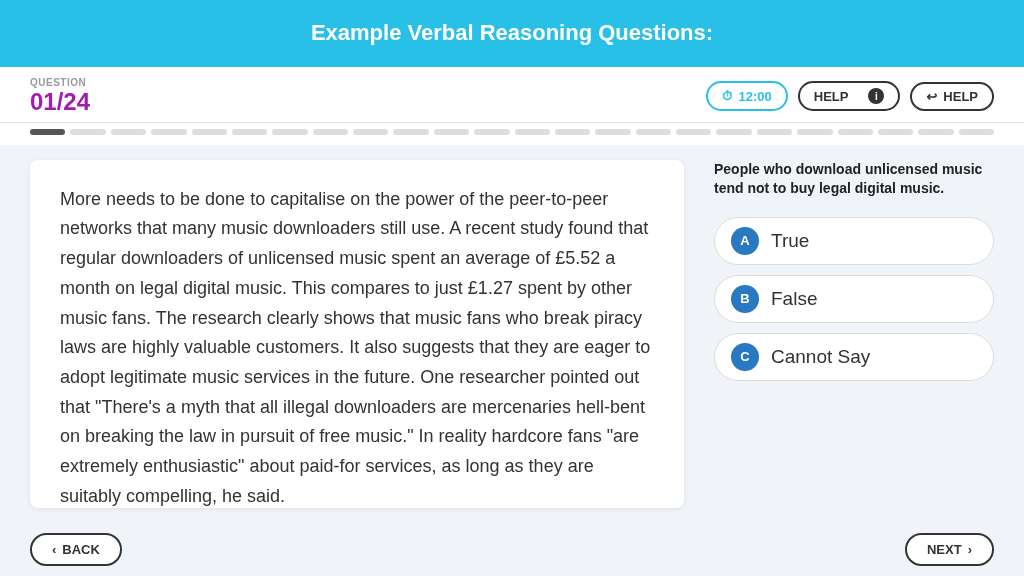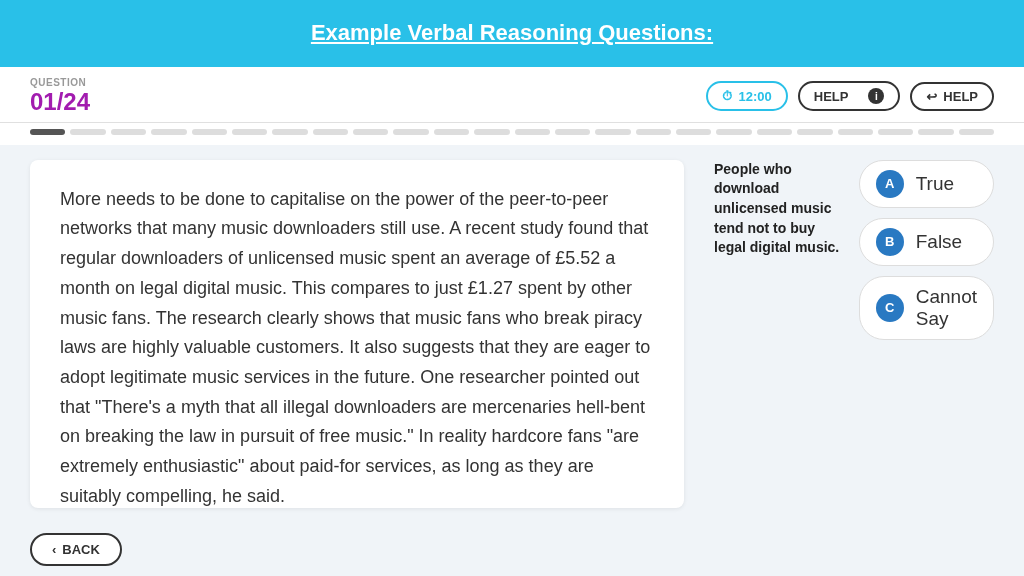--- a/index.html
+++ b/index.html
@@ -18,21 +18,20 @@
       background: #29c0e8;
       padding: 18px 40px;
       text-align: center;
       color: white;
       flex-shrink: 0;
     }
     .header-title {
       font-size: 22px;
       font-weight: 600;
       line-height: 1.4;
-      text-decoration: underline;
     }
 
     
     .topbar {
       background: white;
       display: flex;
       align-items: center;
       justify-content: space-between;
       padding: 10px 30px 6px 30px;
       flex-shrink: 0;
@@ -157,22 +156,22 @@
       color: #333;
       line-height: 1.65;
       flex: 1;
     }
 
     
     .answer-panel {
       width: 280px;
       flex-shrink: 0;
       display: flex;
-      flex-direction: row;
-      gap: 12px;
+      flex-direction: column;
+      gap: 0;
     }
     .statement-text {
       font-size: 14px;
       font-weight: 700;
       color: #222;
       margin-bottom: 18px;
       line-height: 1.4;
     }
     .answer-options {
       display: flex;
@@ -312,13 +311,17 @@
         </div>
       </div>
   </div>
 </div>
 
 <div class="footer-nav">
   <button class="nav-btn">
     <span>‹</span>
     <span>BACK</span>
   </button>
+  <button class="nav-btn">
+    <span>NEXT</span>
+    <span>›</span>
+  </button>
 </div>
 
 </body></html>

